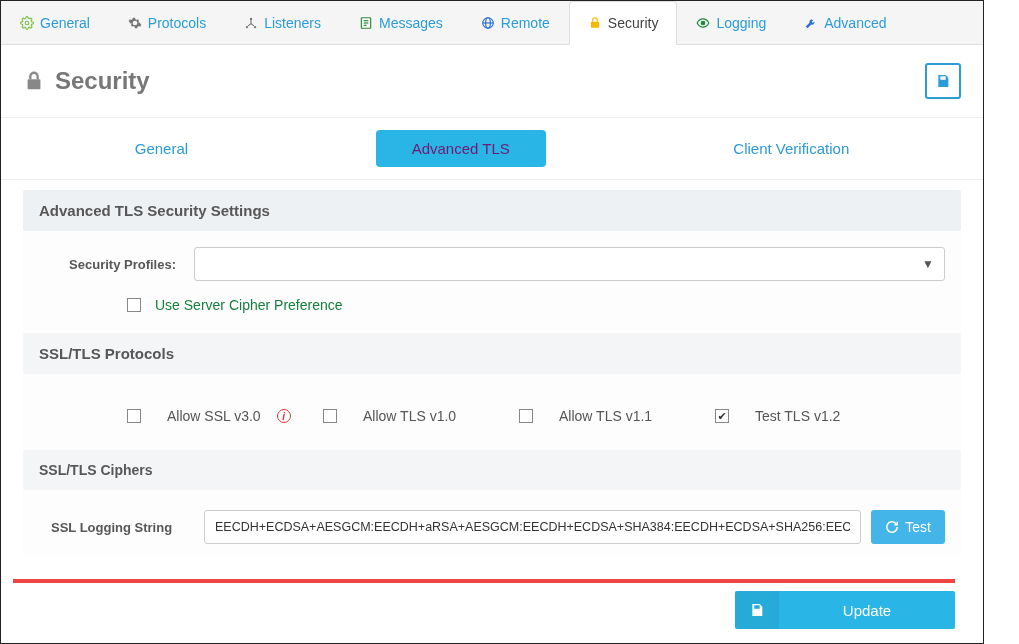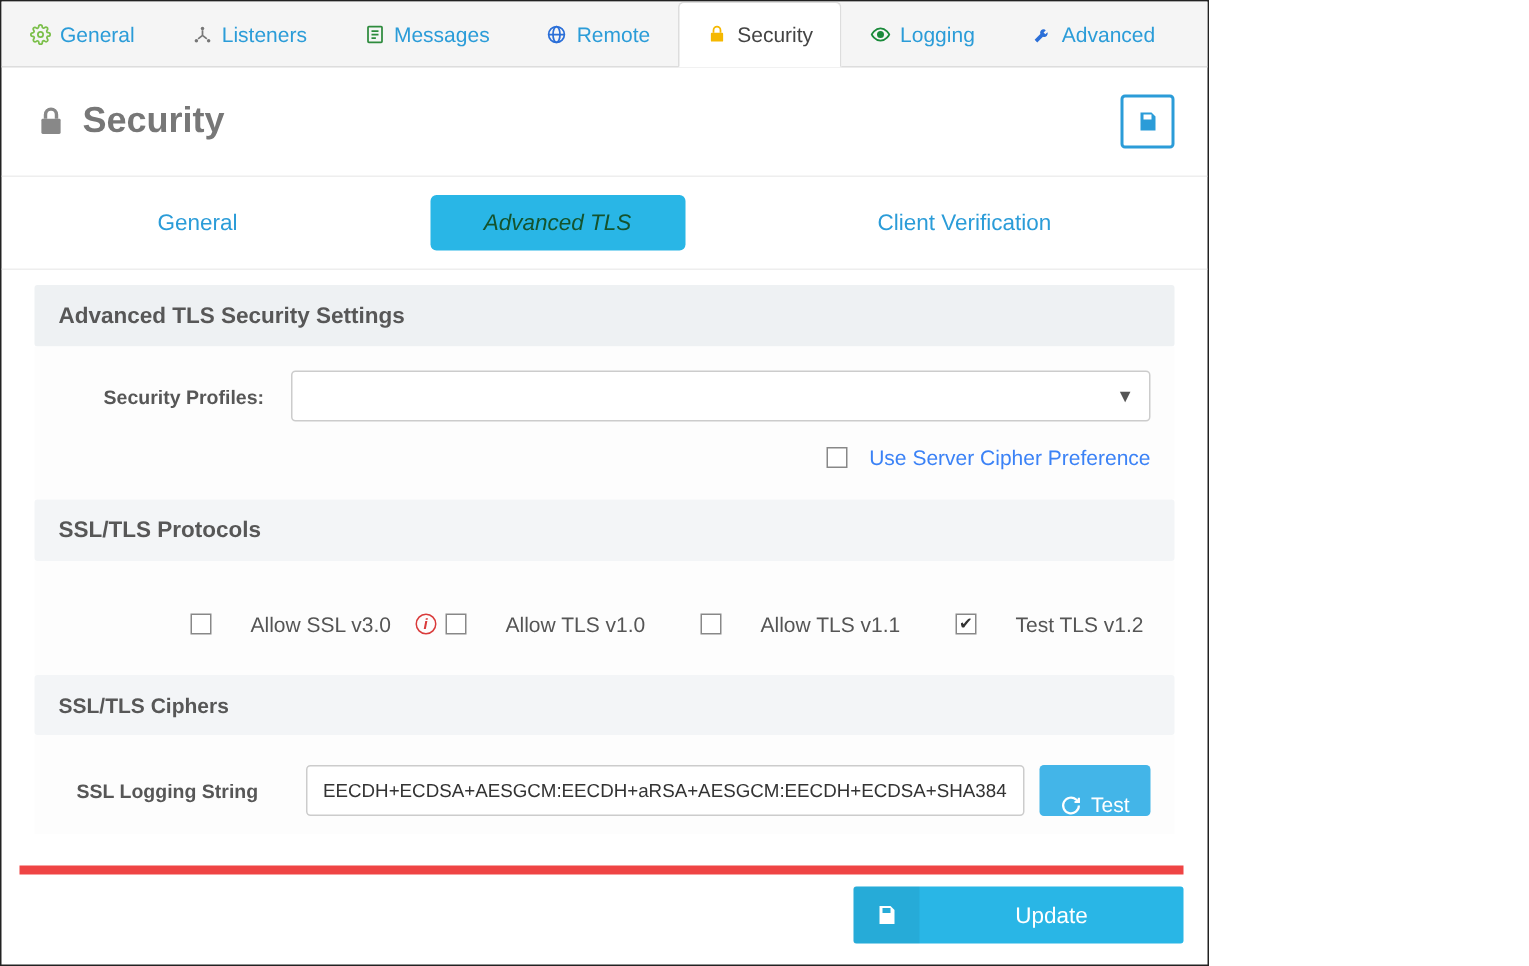--- a/index.html
+++ b/index.html
@@ -1,80 +1,88 @@
 <!DOCTYPE html>
 <html><head>
 <meta charset="utf-8">
 <style>
 * { box-sizing: border-box; margin: 0; padding: 0; }
 body { font-family: -apple-system, BlinkMacSystemFont, "Segoe UI", Arial, sans-serif; font-size: 14px; color: #555; background: #fff; }
-.container { width: 806px; height: 644px; border: 1px solid #222; overflow: hidden; position: relative; background: #fff; }
+.container { width: 984px; height: 644px; border: 1px solid #222; overflow: hidden; position: relative; background: #fff; }
 
 
 .top-tabs { display: flex; background: #f5f5f5; border-bottom: 1px solid #ddd; height: 44px; align-items: stretch; }
 .top-tab { display: flex; align-items: center; padding: 0 18px; color: #2b9cd8; font-size: 14px; cursor: pointer; gap: 6px; border: 1px solid transparent; }
 .top-tab.active { background: #fff; border: 1px solid #ddd; border-bottom: 1px solid #fff; color: #444; border-radius: 4px 4px 0 0; margin-bottom: -1px; }
 .top-tab .ic { width: 14px; height: 14px; display: inline-flex; align-items: center; justify-content: center; }
 
 
 .page-header { display: flex; align-items: center; justify-content: space-between; padding: 18px 22px 18px 22px; border-bottom: 1px solid #eee; }
 .page-title-wrap { display: flex; align-items: center; gap: 10px; }
 .page-title { font-size: 24px; font-weight: 700; color: #777; }
 .save-btn { width: 36px; height: 36px; border: 2px solid #2b9cd8; border-radius: 3px; background: #fff; color: #2b9cd8; display:flex; align-items:center; justify-content:center; cursor:pointer; }
 
 
 .sub-tabs { display: flex; padding: 12px 22px 12px 22px; border-bottom: 1px solid #eee; gap: 0; justify-content: space-around; align-items: center; }
 .sub-tab { color: #2b9cd8; font-size: 15px; padding: 10px 36px; cursor: pointer; border-radius: 4px; text-align: center; }
-.sub-tab.active { background: #29b6e6; color: #14532d; font-style: italic; }
+.sub-tab.active { background: #29b6e6; color: #701a75; }
 
 
 .content { padding: 10px 22px 0 22px; }
 .section-header { background: #eef1f3; padding: 12px 16px; font-weight: 700; font-size: 15px; color: #575757; border-radius: 2px; }
 .section-body { background: #fdfdfd; padding: 16px 16px 20px 16px; }
 
 
 .row { display: flex; align-items: center; margin-bottom: 16px; }
 .row .lbl { font-weight: 700; color: #575757; font-size: 13px; width: 155px; text-align: right; padding-right: 18px; }
 .select { flex: 1; height: 34px; border: 1px solid #ccc; border-radius: 3px; background:#fff; position: relative; cursor:pointer; }
 .select .caret { position: absolute; right: 10px; top: 50%; transform: translateY(-50%); font-size: 12px; }
 
-.chk-row { display: flex; align-items: center; padding-left: 88px; color:#3b82f6;justify-content:flex-end; }
+.chk-row { display: flex; align-items: center; padding-left: 88px; color:#15803d; }
 .chk { width: 14px; height: 14px; border: 1px solid #888; margin-right: 14px; display:inline-flex; align-items:center; justify-content:center; background:#fff; cursor:pointer; }
 .chk.checked::after { content:"✔"; font-size: 11px; color:#333; line-height: 1; }
 
 .proto-row { display: flex; align-items: center; padding: 18px 0 6px 88px; gap: 0; justify-content: space-between; padding-right: 60px;}
 .proto-item { display: flex; align-items: center; color:#555; gap: 12px; min-width: 170px;}
 .info-ic { color:#d93a3a; width:14px; height:14px; border:1.5px solid #d93a3a; border-radius:50%; display:inline-flex; align-items:center; justify-content:center; font-size:10px; font-style: italic; font-weight:bold; margin-left: 4px;}
 
 .ciph-row { display:flex; align-items:center; padding: 4px 0 2px 0; gap: 10px;}
 .ciph-row .lbl2 { font-weight: 700; color:#575757; font-size: 13px; width: 155px; padding-left: 12px;}
 .ciph-input { flex:1; height:34px; border:1px solid #ccc; border-radius:3px; padding: 0 10px; font-size: 12.5px; color:#333; overflow:hidden; white-space:nowrap; background:#fff;}
-.test-btn { height:34px; padding: 0 14px; background:#43b5e8; color:#fff; border:none; border-radius:3px; font-size:14px; display:flex; align-items:flex-end; gap:6px; cursor:pointer;}
-
-
-.footer-bar { position:absolute; bottom:6px; right:16px; left:12px; display:flex; justify-content:flex-end; padding: 8px 0; border-top: 6px solid #ef4444; background:#fff;}
+.test-btn { height:34px; padding: 0 14px; background:#43b5e8; color:#fff; border:none; border-radius:3px; font-size:14px; display:flex; align-items:center; gap:6px; cursor:pointer;}
+
+
+.footer-bar { position:absolute; bottom:6px; right:28px; left:12px; display:flex; justify-content:flex-end; padding: 8px 0; border-top: 4px solid #ef4444; background:#fff;}
 .update-btn { display:flex; align-items:center; background:#29b6e6; color:#fff; border:none; border-radius:2px; height:38px; cursor:pointer; width: 220px;}
 .update-btn .ic-part { width: 44px; height: 100%; display:flex; align-items:center; justify-content:center; background: rgba(0,0,0,0.06);}
 .update-btn .txt { flex:1; text-align:center; font-size:15px;}
 
 svg { display:block; }
 </style>
 </head>
 <body>
 <div class="container">
 
 <div class="top-tabs">
   <div class="top-tab">
     <span class="ic">
           <svg width="14" height="14" viewBox="0 0 24 24" fill="none" stroke="#7bbf4a" stroke-width="2">
             <circle cx="12" cy="12" r="3"></circle>
             <path d="M19.4 15a1.65 1.65 0 0 0 .33 1.82l.06.06a2 2 0 1 1-2.83 2.83l-.06-.06a1.65 1.65 0 0 0-1.82-.33 1.65 1.65 0 0 0-1 1.51V21a2 2 0 0 1-4 0v-.09a1.65 1.65 0 0 0-1-1.51 1.65 1.65 0 0 0-1.82.33l-.06.06a2 2 0 1 1-2.83-2.83l.06-.06a1.65 1.65 0 0 0 .33-1.82 1.65 1.65 0 0 0-1.51-1H3a2 2 0 0 1 0-4h.09a1.65 1.65 0 0 0 1.51-1 1.65 1.65 0 0 0-.33-1.82l-.06-.06a2 2 0 1 1 2.83-2.83l.06.06a1.65 1.65 0 0 0 1.82.33h0a1.65 1.65 0 0 0 1-1.51V3a2 2 0 0 1 4 0v.09a1.65 1.65 0 0 0 1 1.51h0a1.65 1.65 0 0 0 1.82-.33l.06-.06a2 2 0 1 1 2.83 2.83l-.06.06a1.65 1.65 0 0 0-.33 1.82v0a1.65 1.65 0 0 0 1.51 1H21a2 2 0 0 1 0 4h-.09a1.65 1.65 0 0 0-1.51 1z"></path>
           </svg>
         </span>
     <span>General</span>
+  </div>
+  <div class="top-tab">
+    <span class="ic">
+          <svg width="14" height="14" viewBox="0 0 24 24" fill="#777">
+            <path d="M12 8a4 4 0 1 0 0 8 4 4 0 0 0 0-8zm9 4a9 9 0 0 1-.1 1.3l2 1.6-2 3.4-2.4-1a7 7 0 0 1-2.2 1.3l-.4 2.6h-4l-.4-2.6a7 7 0 0 1-2.2-1.3l-2.4 1-2-3.4 2-1.6A9 9 0 0 1 3 12a9 9 0 0 1 .1-1.3l-2-1.6 2-3.4 2.4 1a7 7 0 0 1 2.2-1.3L8.1 2.8h4l.4 2.6a7 7 0 0 1 2.2 1.3l2.4-1 2 3.4-2 1.6A9 9 0 0 1 21 12z"></path>
+          </svg>
+        </span>
+    <span>Protocols</span>
   </div>
   <div class="top-tab">
     <span class="ic">
           <svg width="14" height="14" viewBox="0 0 24 24" fill="#777">
             <circle cx="12" cy="5" r="2"></circle>
             <circle cx="5" cy="19" r="2"></circle>
             <circle cx="19" cy="19" r="2"></circle>
             <path d="M12 7v6m0 0l-5 4m5-4l5 4" stroke="#777" stroke-width="2" fill="none"></path>
           </svg>
         </span>

